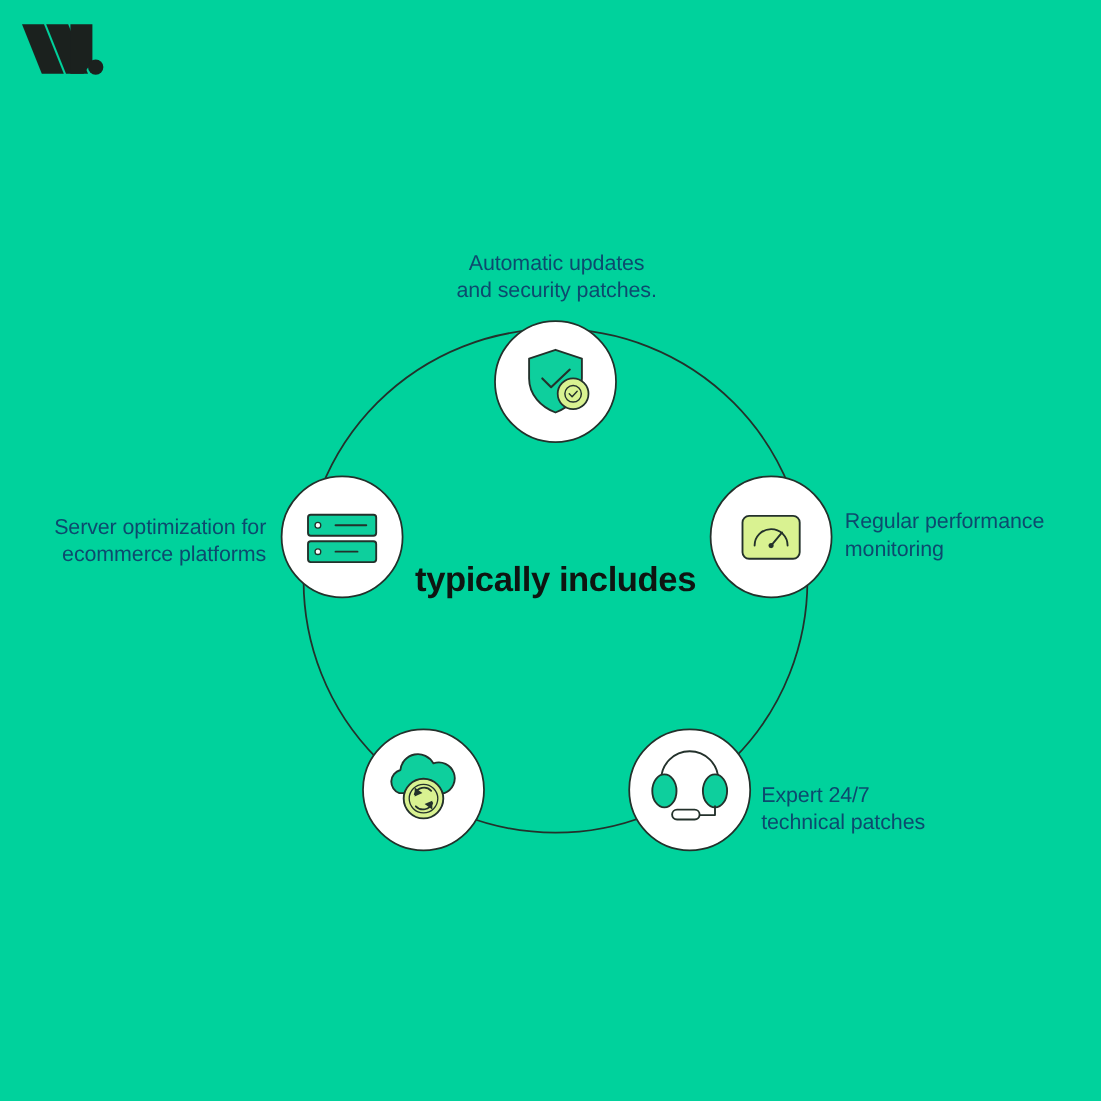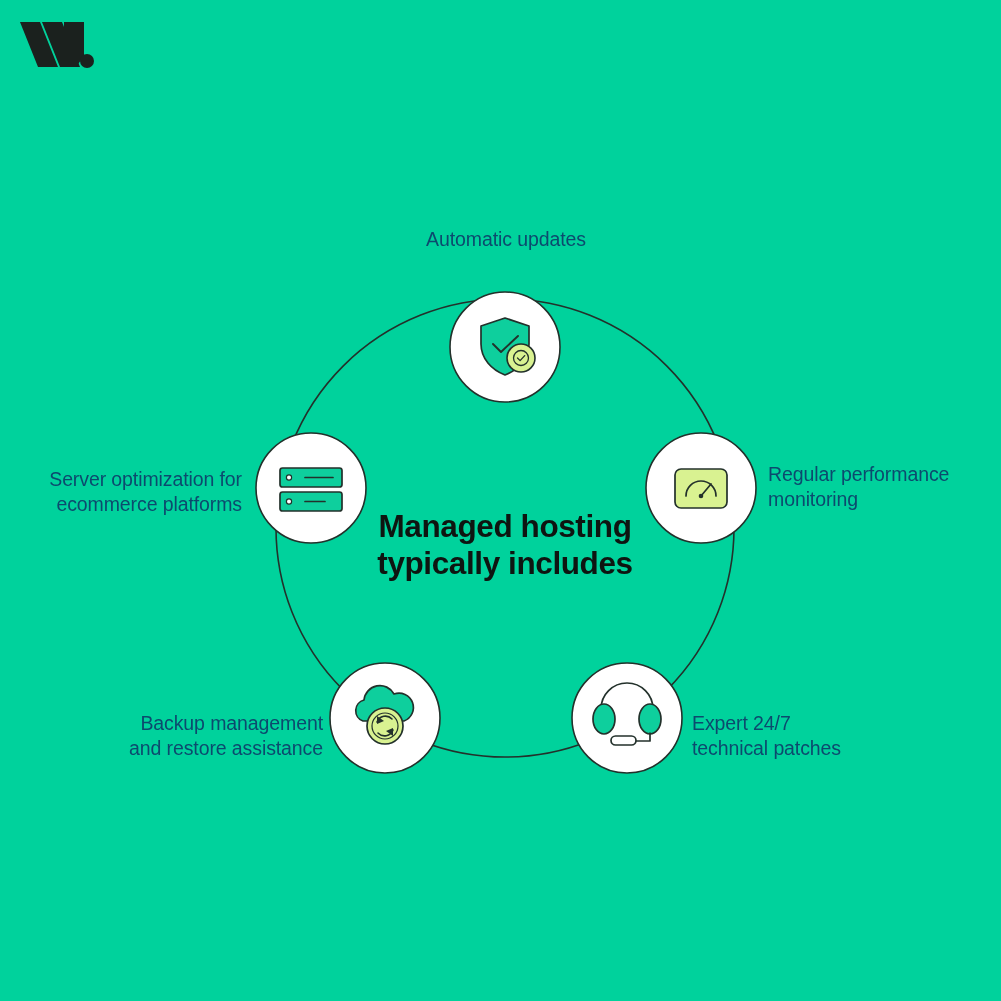--- a/index.html
+++ b/index.html
@@ -136,41 +136,37 @@
         <circle cx="289" cy="477.5" r="2.6" fill="#ffffff" stroke="#23312b" stroke-width="1.2"></circle>
         <line x1="305" y1="477.5" x2="333" y2="477.5" stroke="#23312b" stroke-width="1.7" stroke-linecap="round"></line>
         <rect x="280" y="492" width="62" height="19" rx="2.5" ry="2.5" fill="#0ecf9d" stroke="#23312b" stroke-width="1.7"></rect>
         <circle cx="289" cy="501.5" r="2.6" fill="#ffffff" stroke="#23312b" stroke-width="1.2"></circle>
         <line x1="305" y1="501.5" x2="325" y2="501.5" stroke="#23312b" stroke-width="1.7" stroke-linecap="round"></line>
       </g>
     </g>
   </svg>
 
   <div class="center-title">
-    <div>Managed hosting</div>
     <div>typically includes</div>
   </div>
 
   <div class="caption cap-top">
     <div>Automatic updates</div>
+    <div>and security patches.</div>
   </div>
 
   <div class="caption cap-right">
     <div>Regular performance</div>
     <div>monitoring</div>
   </div>
 
   <div class="caption cap-bottomright">
     <div>Expert 24/7</div>
     <div>technical patches</div>
   </div>
 
-  <div class="caption cap-bottomleft">
-    <div>Backup management</div>
-    <div>and restore assistance</div>
-  </div>
 
   <div class="caption cap-left">
     <div>Server optimization for</div>
     <div>ecommerce platforms</div>
   </div>
 
 </div>
 
 </body></html>

